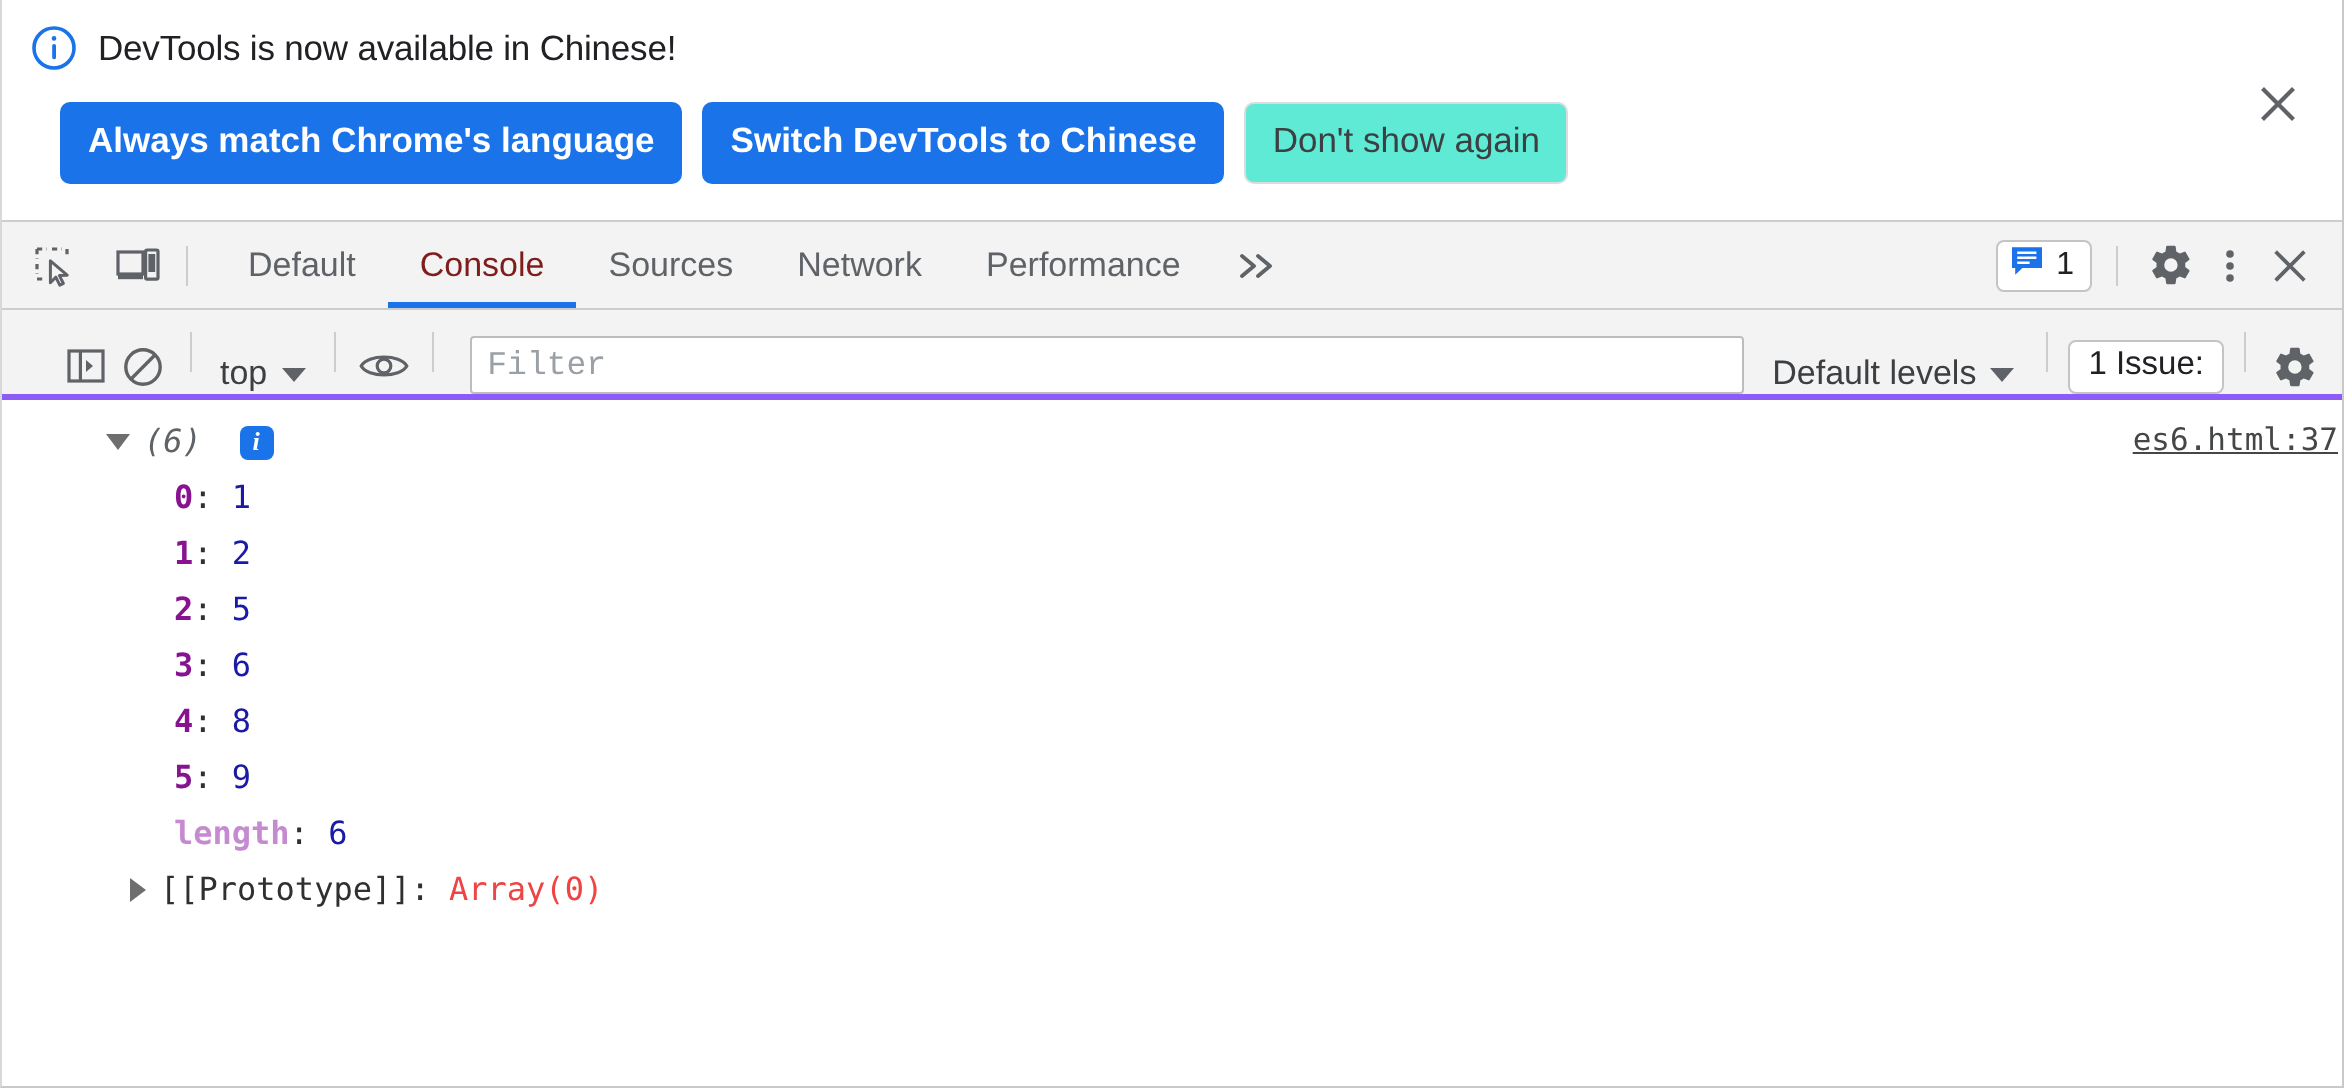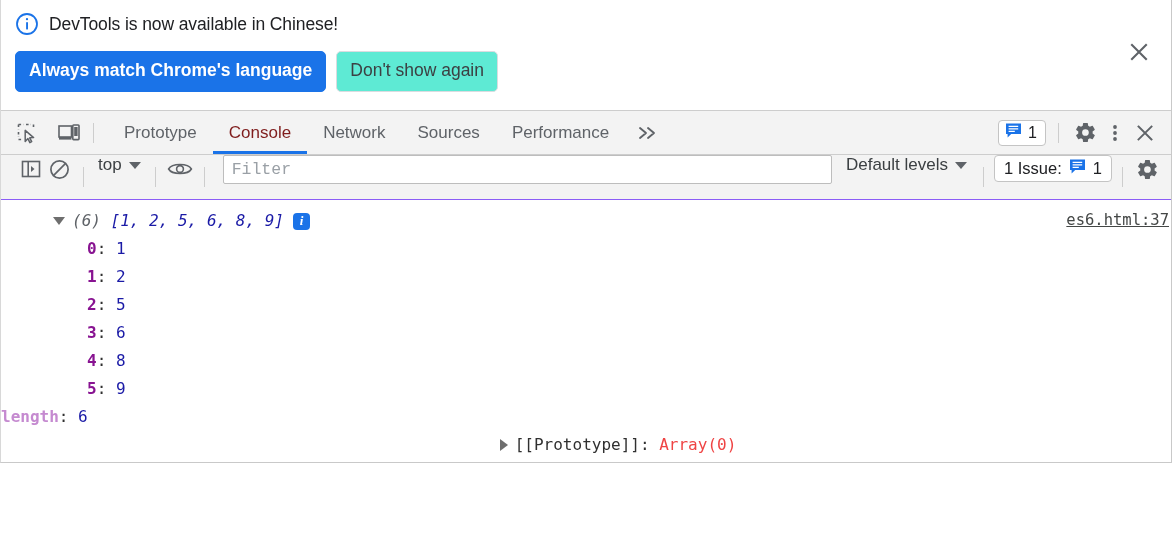--- a/index.html
+++ b/index.html
@@ -10,21 +10,21 @@
   body {
     width: 1172px;
     height: 544px;
     font-family: "Liberation Sans", sans-serif;
     -webkit-font-smoothing: antialiased;
     overflow: hidden;
   }
   #app {
     position: relative;
     width: 1172px;
-    height: 463px;
+    height: 544px;
     box-sizing: border-box;
     border-right: 1px solid #c9c9c9;
     border-bottom: 1px solid #c9c9c9;
     border-left: 1px solid #d8d8d8;
     background: #ffffff;
   }
 
   
   .banner {
     position: relative;
@@ -48,21 +48,21 @@
     font-size: 17.5px;
     color: #202124;
     letter-spacing: -0.1px;
     line-height: 24px;
   }
   .banner-buttons {
     display: flex;
     align-items: center;
     gap: 10px;
     margin-top: 15px;
-    margin-left: 0px;
+    margin-left: 15px;
   }
   .btn {
     font-family: "Liberation Sans", sans-serif;
     font-size: 17.5px;
     line-height: 1;
     border-radius: 5px;
     padding: 10px 13px 11px 13px;
     box-sizing: border-box;
     cursor: pointer;
     white-space: nowrap;
@@ -177,25 +177,25 @@
   }
   .issues-pill .cnt {
     font-size: 16px;
     color: #202124;
   }
 
   
   .consoletoolbar {
     height: 45px;
     background: #f3f3f3;
-    border-bottom: 1px solid #8b5cf6;
-    display: flex;
-    align-items: flex-start;
-    box-sizing: border-box;
-    padding: 0 10px 0 16px;
+    border-bottom: 3px solid #8b5cf6;
+    display: flex;
+    align-items: flex-end;
+    box-sizing: border-box;
+    padding: 0 10px 0 28px;
   }
   .ct-icon {
     width: 28px;
     height: 28px;
     display: flex;
     align-items: center;
     justify-content: center;
     cursor: pointer;
   }
   .ctx-select {
@@ -246,20 +246,21 @@
     border: 1px solid #c4c4c4;
     border-radius: 4px;
     background: #ffffff;
     padding: 2px 9px;
     height: 27px;
     box-sizing: border-box;
     font-size: 16.5px;
     color: #202124;
     cursor: pointer;
     white-space: nowrap;
+    flex-direction: column;
   }
 
   
   .console-body {
     position: relative;
     background: #ffffff;
     height: 258px;
     overflow: hidden;
     font-family: "DejaVu Sans Mono", monospace;
     font-size: 16px;
@@ -338,20 +339,21 @@
         <svg width="24" height="24" viewBox="0 0 24 24">
           <circle cx="12" cy="12" r="10" fill="none" stroke="#1a73e8" stroke-width="1.8"></circle>
           <circle cx="12" cy="7.2" r="1.15" fill="#1a73e8"></circle>
           <rect x="11.1" y="10" width="1.9" height="7.6" rx="0.9" fill="#1a73e8"></rect>
         </svg>
       </span>
       <span class="banner-text">DevTools is now available in Chinese!</span>
     </div>
     <div class="banner-buttons">
       <button class="btn btn-primary">Always match Chrome's language</button>
+      <button class="btn btn-primary">Switch DevTools to Chinese</button>
       <button class="btn btn-secondary">Don't show again</button>
     </div>
     <span class="banner-close">
       <svg width="28" height="28" viewBox="0 0 28 28">
         <path d="M7 7 L21 21 M21 7 L7 21" stroke="#5f6368" stroke-width="2.1" stroke-linecap="square"></path>
       </svg>
     </span>
   </div>
 
   <div class="tabbar">
@@ -366,24 +368,24 @@
         <svg width="24" height="22" viewBox="0 0 24 22">
           <rect x="2" y="4" width="12.5" height="11" fill="none" stroke="#5f6368" stroke-width="1.6"></rect>
           <rect x="2" y="15" width="12.5" height="2.6" fill="#5f6368"></rect>
           <rect x="15.8" y="3" width="6.2" height="14.6" rx="0.8" fill="none" stroke="#5f6368" stroke-width="1.6"></rect>
           <rect x="17.2" y="5" width="3.4" height="9" fill="#5f6368"></rect>
         </svg>
       </span>
     </div>
     <div class="vsep"></div>
     <div class="tabs">
-      <div class="tab">Prototype</div>
+      <div class="tab">Default</div>
       <div class="tab active">Console</div>
+      <div class="tab">Sources</div>
       <div class="tab">Network</div>
-      <div class="tab">Sources</div>
       <div class="tab">Performance</div>
       <div class="tab-more">
         <svg width="22" height="16" viewBox="0 0 22 16">
           <path d="M3 3 L9 8 L3 13 M11 3 L17 8 L11 13" fill="none" stroke="#5f6368" stroke-width="1.9" stroke-linecap="round" stroke-linejoin="round"></path>
         </svg>
       </div>
     </div>
     <div class="tb-right">
       <div class="issues-pill">
         <span>
@@ -468,21 +470,20 @@
 
   <div class="console-body">
     <div class="source-link">es6.html:37</div>
 
     <div class="msg-group">
 
       <div class="msg-row" style="padding-left: 52px;">
         <span class="tri tri-down"></span>
         <span class="arr-len">(6)</span>
         <span>&nbsp;</span>
-        <span class="arr-items">[1, 2, 5, 6, 8, 9]</span>
         <span class="info-badge">i</span>
       </div>
 
       <div class="msg-row" style="padding-left: 86px;">
         <span class="idx-key">0</span>
         <span class="colon">:</span>
         <span>&nbsp;</span>
         <span class="num-val">1</span>
       </div>
       <div class="msg-row" style="padding-left: 86px;">
@@ -509,28 +510,28 @@
         <span>&nbsp;</span>
         <span class="num-val">8</span>
       </div>
       <div class="msg-row" style="padding-left: 86px;">
         <span class="idx-key">5</span>
         <span class="colon">:</span>
         <span>&nbsp;</span>
         <span class="num-val">9</span>
       </div>
 
-      <div class="msg-row" style=" text-align: right;">
+      <div class="msg-row" style="padding-left: 86px; text-align: right;">
         <span class="len-key">length</span>
         <span class="colon">:</span>
         <span>&nbsp;</span>
         <span class="num-val">6</span>
       </div>
 
-      <div class="msg-row" style="padding-left: 64px; justify-content: center;">
+      <div class="msg-row" style="padding-left: 64px;">
         <span class="tri tri-right"></span>
         <span class="proto-key">[[Prototype]]</span>
         <span class="colon">:</span>
         <span>&nbsp;</span>
         <span class="proto-val">Array(0)</span>
       </div>
     </div>
 
   </div>
 

